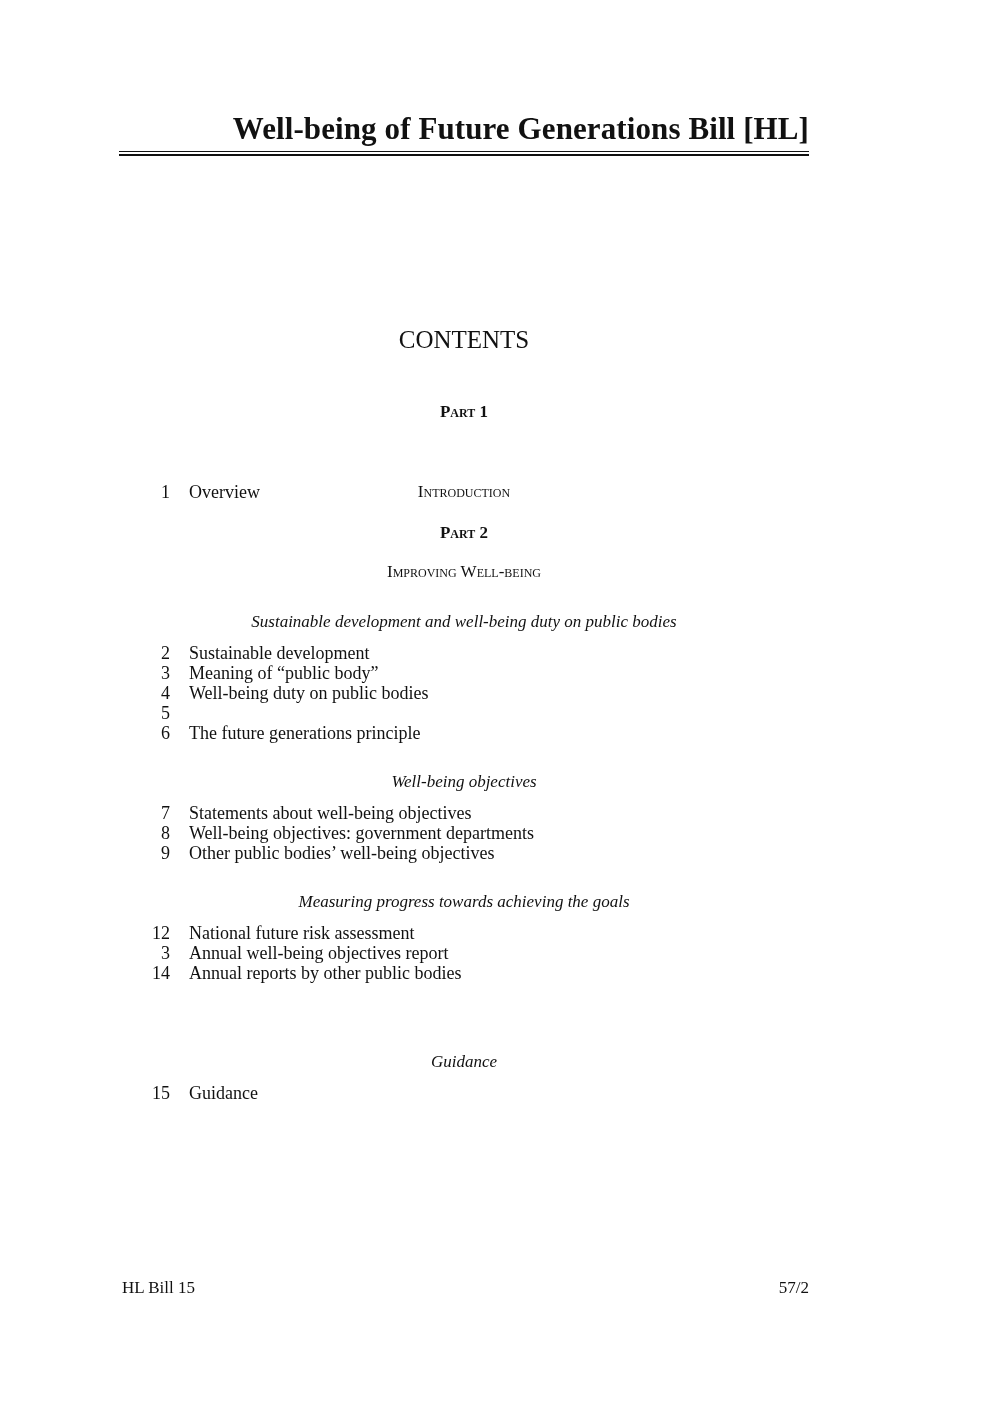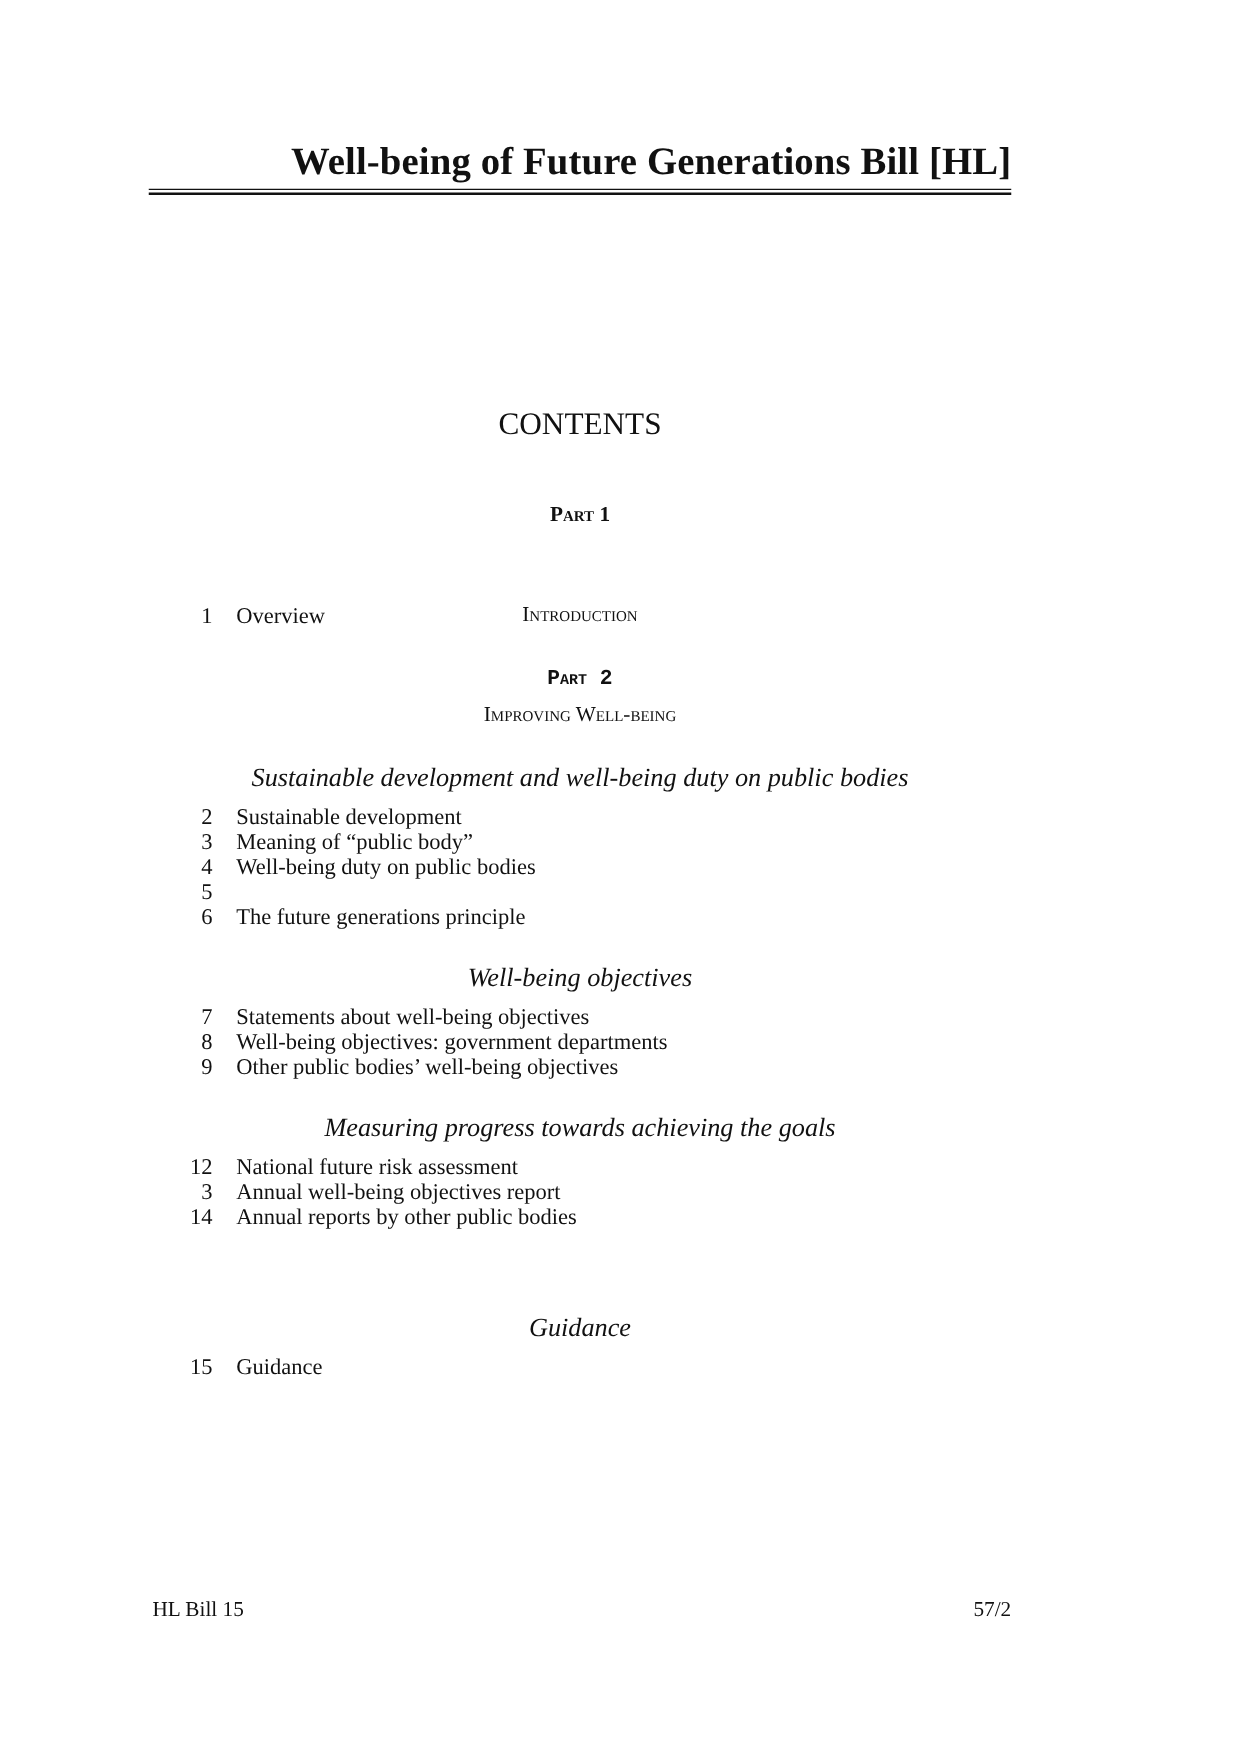--- a/index.html
+++ b/index.html
@@ -64,21 +64,21 @@
       font-size: 17px;
       line-height: 20px;
     }
     .part-title {
       font-variant: small-caps;
       font-size: 17px;
       line-height: 20px;
     }
     .crossheading {
       font-style: italic;
-      font-size: 21px;
+      font-size: 17px;
       line-height: 20px;
     }
     .entries {
       position: absolute;
       left: 140px;
       width: 600px;
     }
     .entry {
       display: flex;
       font-size: 18px;
@@ -124,21 +124,21 @@
   <div class="center part-label" style="top:402px;">Part 1</div>
   <div class="center part-title" style="top:442px;margin-top:40px;">Introduction</div>
 
   <div class="entries" style="top:482px;">
     <div class="entry">
       <span class="num">1</span>
       <span class="label">Overview</span>
     </div>
   </div>
 
-  <div class="center part-label" style="top:534px;font-family:Liberation Mono, monospace;">Part 2</div>
+  <div class="center part-label" style="top:523px;">Part 2</div>
   <div class="center part-title" style="top:562px;">Improving Well-being</div>
 
   <div class="center crossheading" style="top:612px;">Sustainable development and well-being duty on public bodies</div>
   <div class="entries" style="top:643px;">
     <div class="entry">
       <span class="num">2</span>
       <span class="label">Sustainable development</span>
     </div>
     <div class="entry">
       <span class="num">3</span>

